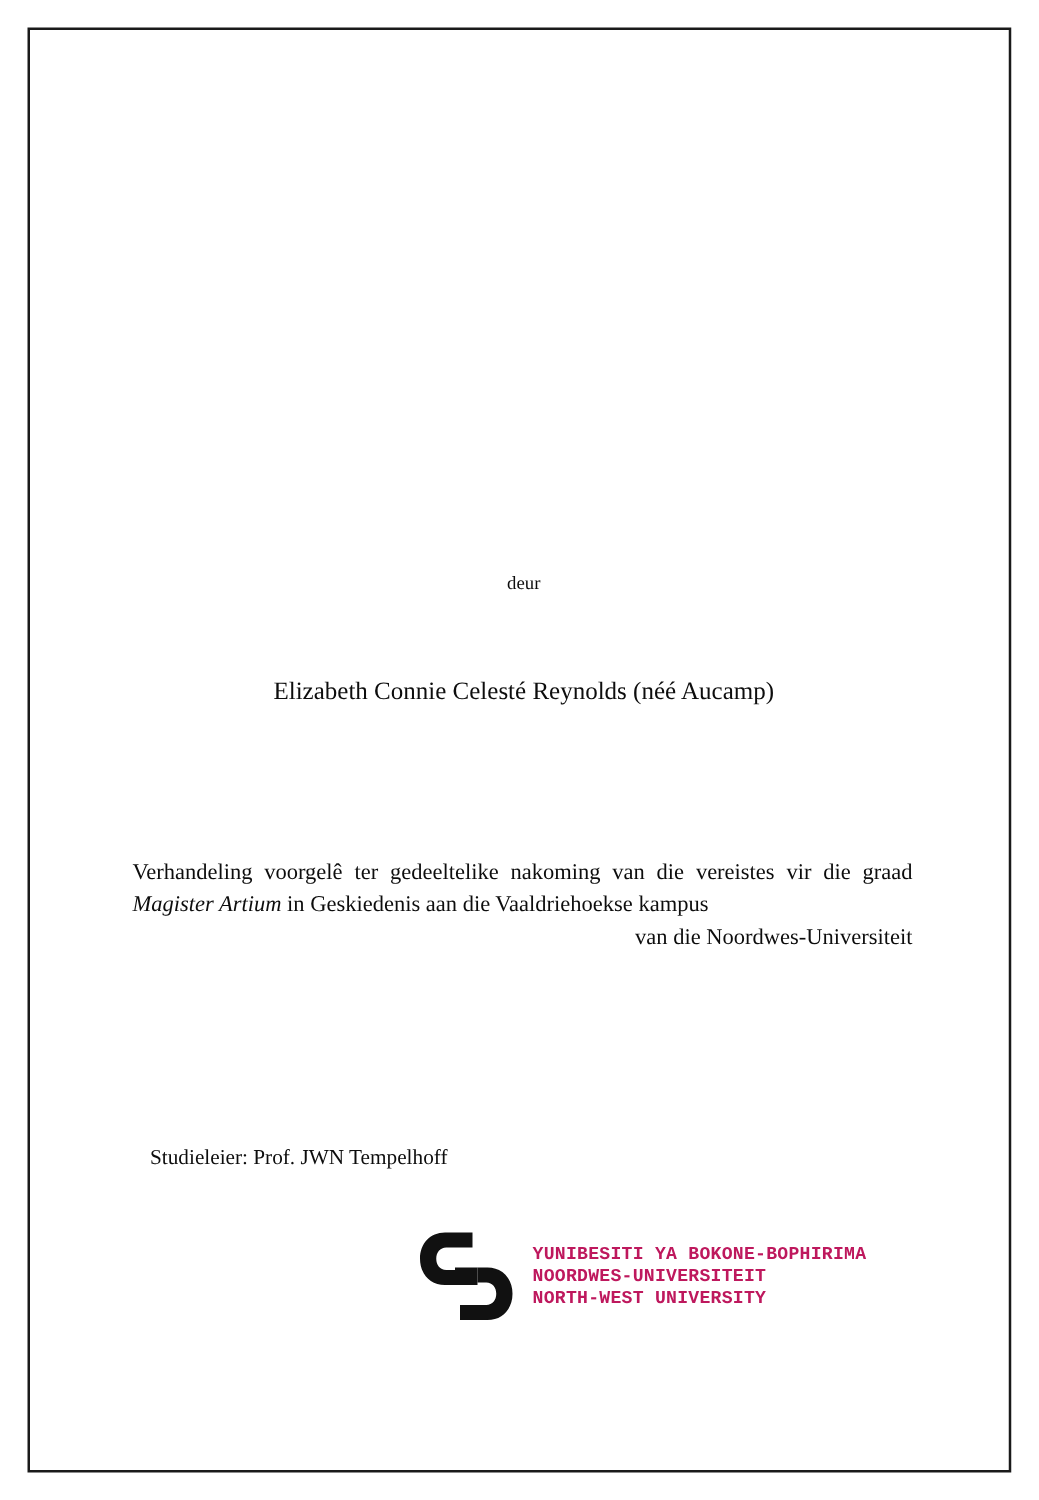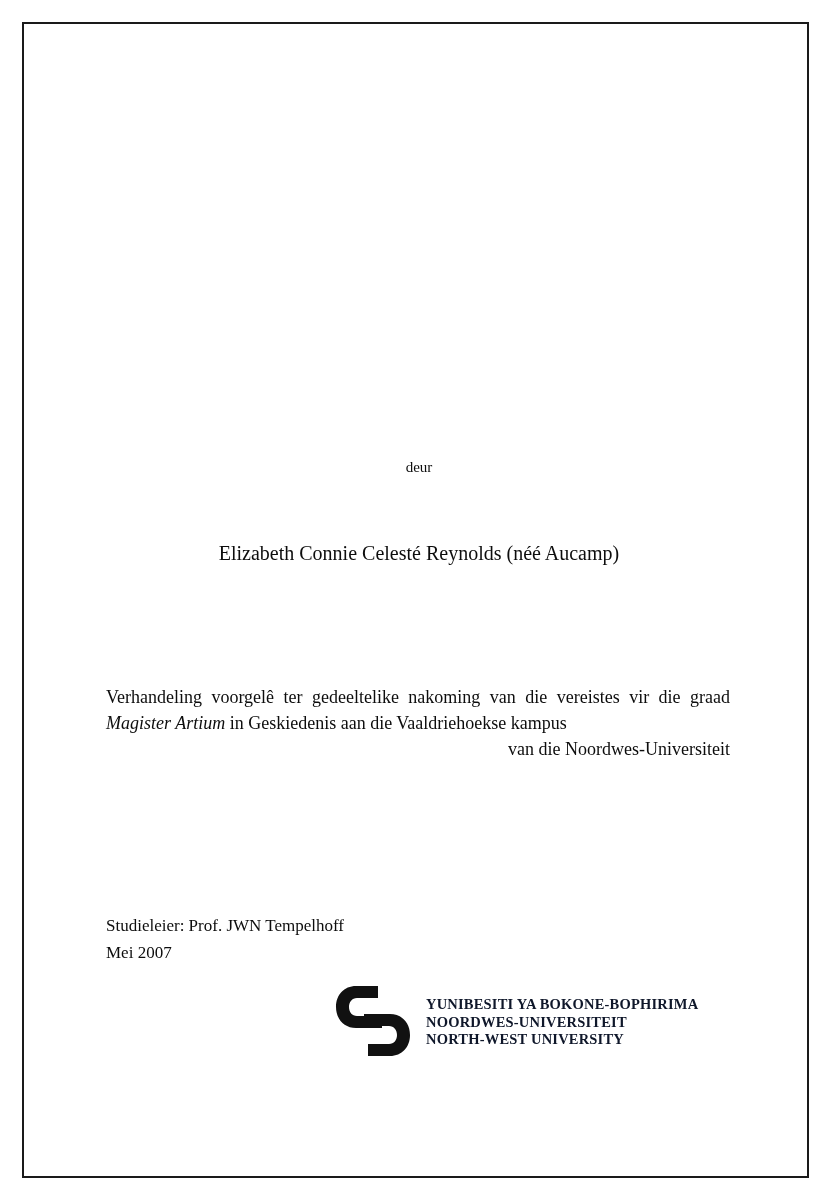--- a/index.html
+++ b/index.html
@@ -84,47 +84,47 @@
 
   
   .footer-info {
     position: absolute;
     top: 888px;
     left: 2px;
     width: 624px;
     font-size: 17px;
     line-height: 27px;
   }
-  .footer-info .line { display: block; white-space: nowrap; }
+  .footer-info .line { display: block; white-space: nowrap; margin-left: 14px; }
 
   
   .logo-block {
     position: absolute;
     top: 958px;
     left: 230px;
     width: 400px;
     height: 80px;
   }
   .logo-mark {
     position: absolute;
     left: 0;
     top: 0;
     width: 100px;
     height: 78px;
   }
   .logo-text {
     position: absolute;
     left: 92px;
     top: 14px;
-    font-family: Liberation Serif, serif;
+    font-family: Liberation Mono, monospace;
     font-size: 14.5px;
     font-weight: bold;
     line-height: 17.5px;
     letter-spacing: 0.2px;
-    color: #0f172a;
+    color: #be185d;
     white-space: nowrap;
   }
   .logo-text span { display: block; }
 </style>
 </head>
 <body>
 
 <div class="page-frame">
   <div class="page-inner">
 
@@ -133,21 +133,20 @@
 
     <div class="author">Elizabeth Connie Celesté Reynolds (néé Aucamp)</div>
 
     <div class="statement">
       <span>Verhandeling voorgelê ter gedeeltelike nakoming van die vereistes vir die graad </span><em>Magister Artium</em><span> in Geskiedenis aan die Vaaldriehoekse kampus</span>
       <div class="no-justify">van die Noordwes-Universiteit</div>
     </div>
 
     <div class="footer-info">
       <span class="line">Studieleier: Prof. JWN Tempelhoff</span>
-      <span class="line">Mei 2007</span>
     </div>
 
     <div class="logo-block">
       <div class="logo-mark">
         <svg viewBox="0 0 100 78" width="100" height="78" aria-hidden="true">
           <g fill="#111111">
             <path d="M44 4 H22 C10 4 2 13 2 25 C2 37 10 46 22 46 H30 V34 H23 C18 34 15 30 15 25 C15 20 18 16 23 16 H44 Z"></path>
             <path d="M34 74 H56 C68 74 76 65 76 53 C76 41 68 32 56 32 H48 V44 H55 C60 44 63 48 63 53 C63 58 60 62 55 62 H34 Z"></path>
             <rect x="30" y="32" width="18" height="14"></rect>
           </g>

